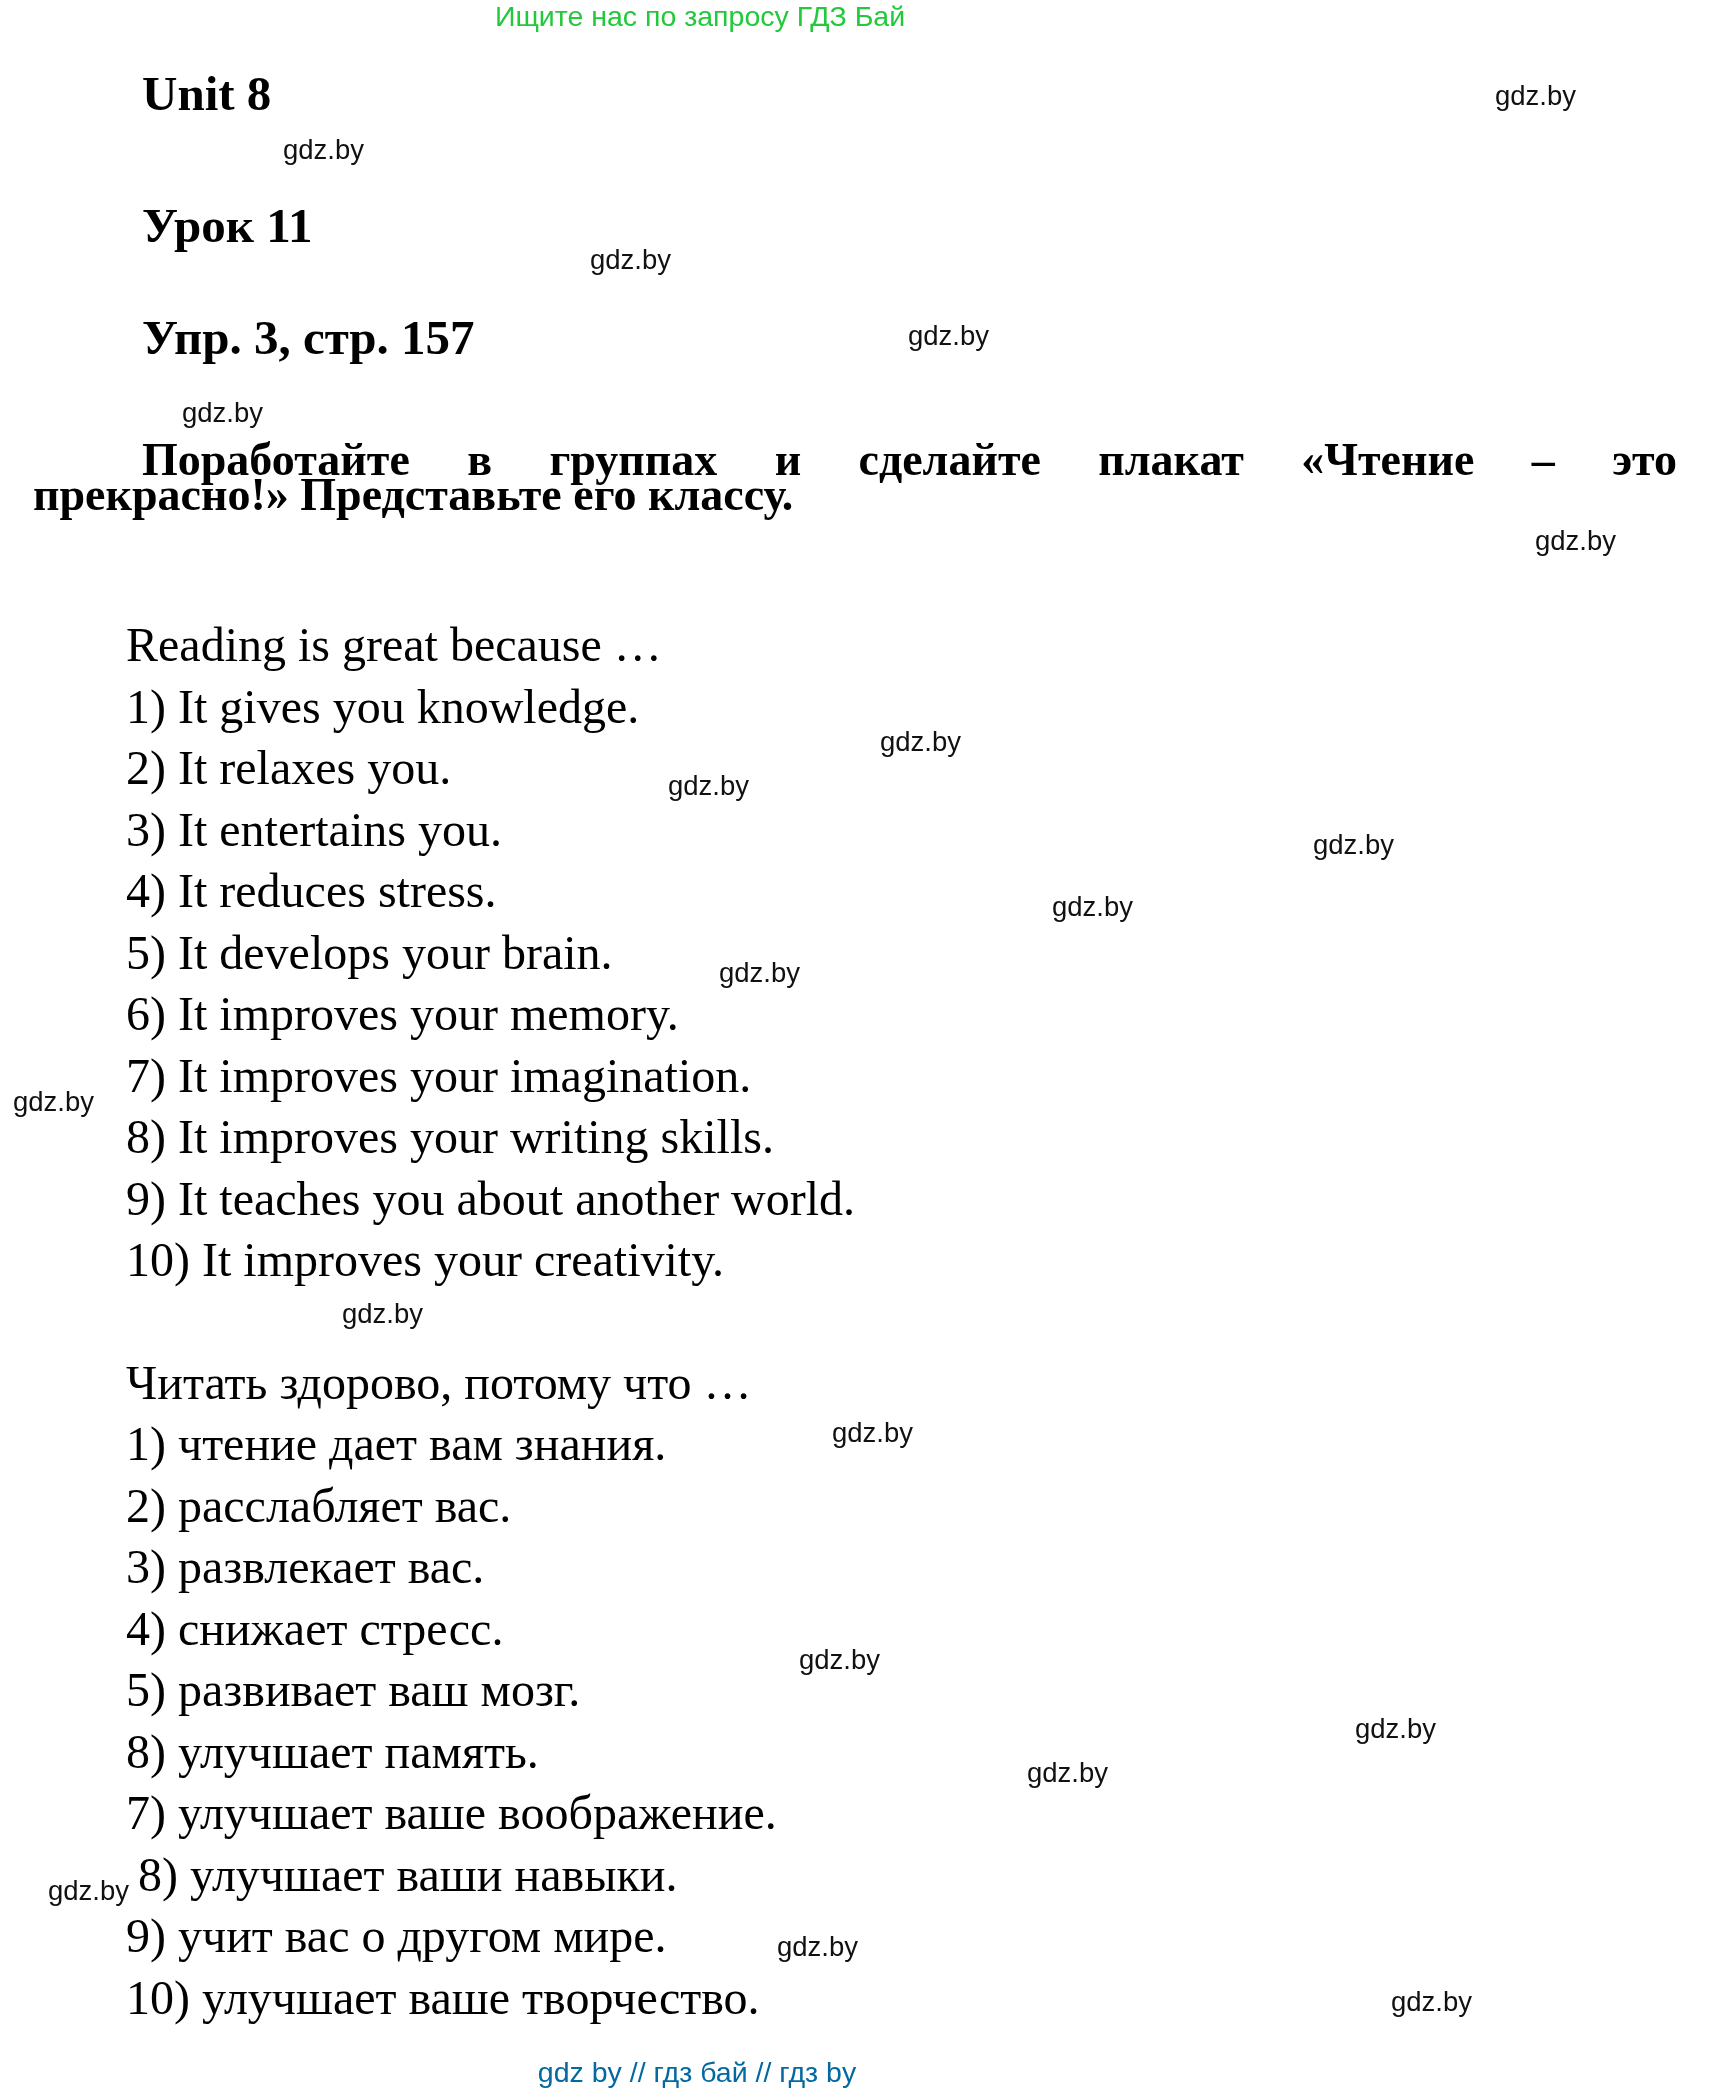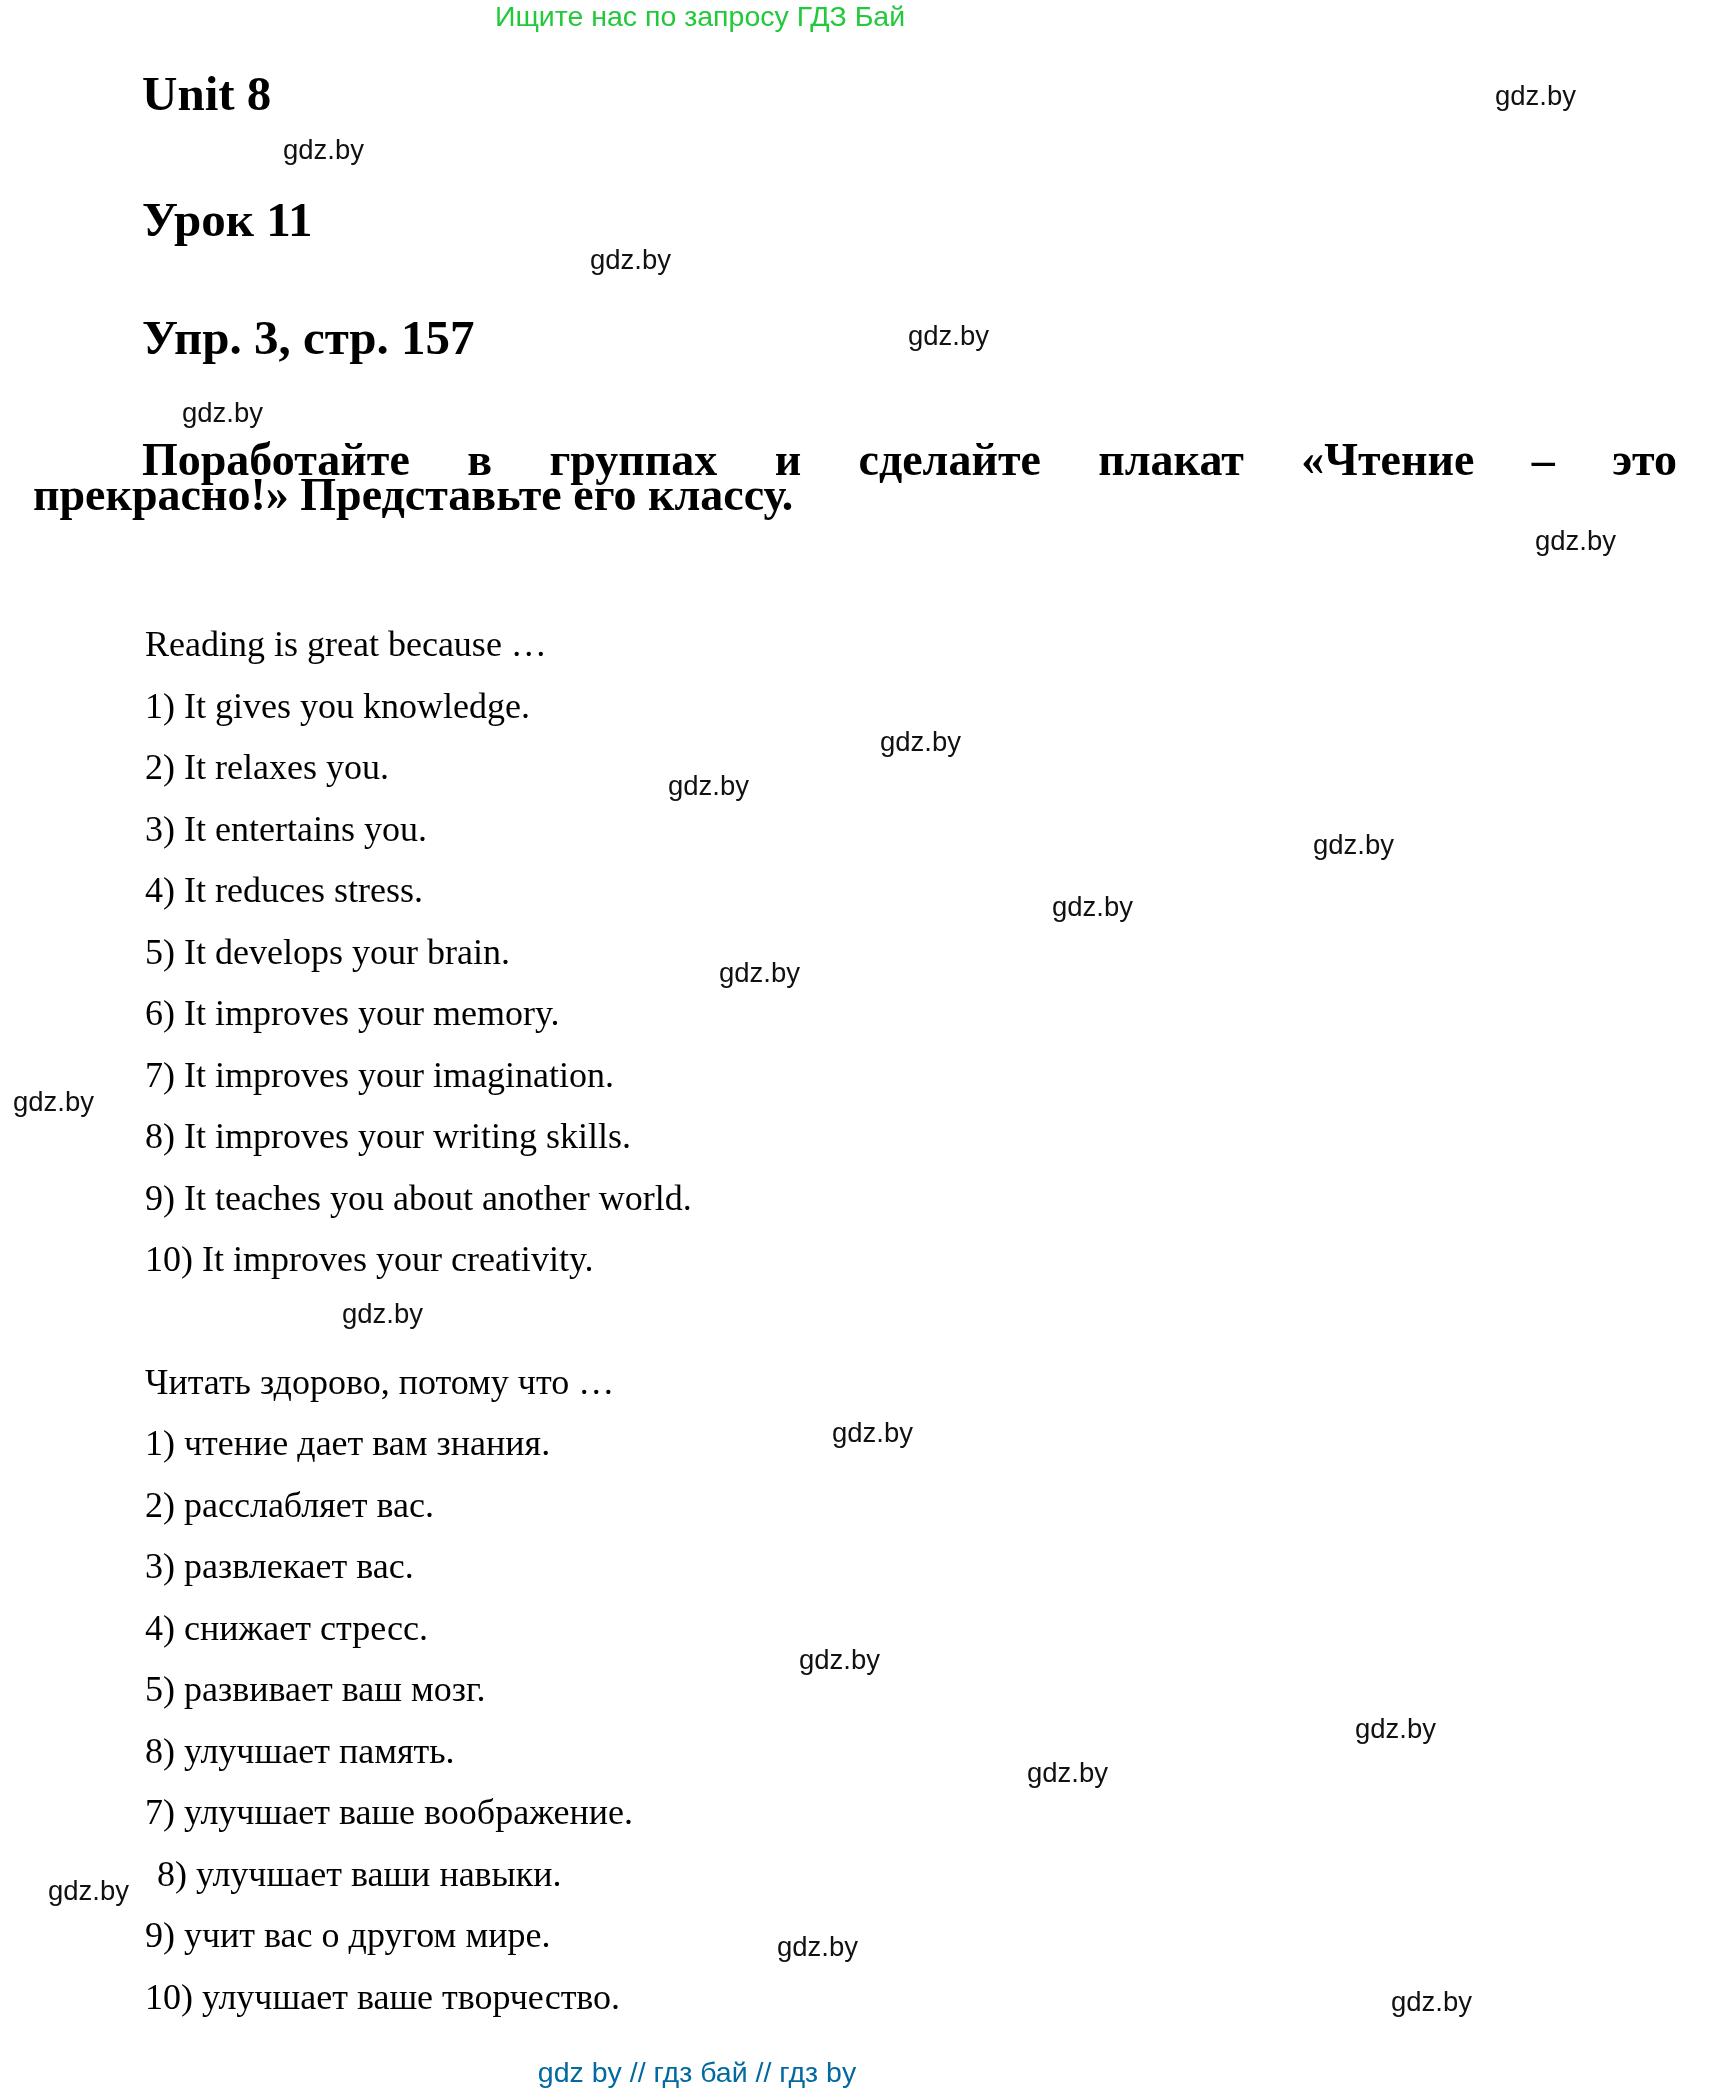--- a/index.html
+++ b/index.html
@@ -10,31 +10,31 @@
                 font-family: "Liberation Sans", sans-serif; font-size: 28.5px;
                 line-height: 33px; color: #22c93a; }
   .footer { left: 0; width: 1394px; top: 2054px; text-align: center;
             font-family: "Liberation Sans", sans-serif; font-size: 28.5px;
             line-height: 37px; color: #0369a1; }
   .h { font-weight: bold; font-size: 49px; line-height: 55px; }
   .instr { font-weight: bold; font-size: 46px; line-height: 55px; }
   .instr-line1 { left: 142px; width: 1535px; top: 432px; text-align: justify;
                  text-align-last: justify; }
   .instr-line2 { left: 33px; top: 467px; }
-  .list-line { font-size: 36px; line-height: 55px; left: 145px; }
+  .list-line { font-size: 48px; line-height: 55px; left: 126px; }
   .wm { font-family: "Liberation Sans", sans-serif; font-size: 27.5px;
         line-height: 31px; color: #111; }
 </style>
 </head>
 <body>
 
 <div class="abs top-banner">Ищите нас по запросу ГДЗ Бай</div>
 
 <div class="abs h" style="left:142px; top:66px;">Unit 8</div>
-<div class="abs h" style="left:142px; top:192px;">Урок 11</div>
+<div class="abs h" style="left:142px; top:198px;">Урок 11</div>
 <div class="abs h" style="left:142px; top:310px;">Упр. 3, стр. 157</div>
 
 <div class="abs instr instr-line1">Поработайте в группах и сделайте плакат «Чтение – это</div>
 <div class="abs instr instr-line2">прекрасно!» Представьте его классу.</div>
 
 <div class="abs list-line" style="top:617px;">Reading is great because …</div>
 <div class="abs list-line" style="top:679px;">1) It gives you knowledge.</div>
 <div class="abs list-line" style="top:740px;">2) It relaxes you.</div>
 <div class="abs list-line" style="top:802px;font-family:Liberation Serif, serif;">3) It entertains you.</div>
 <div class="abs list-line" style="top:863px;">4) It reduces stress.</div>

